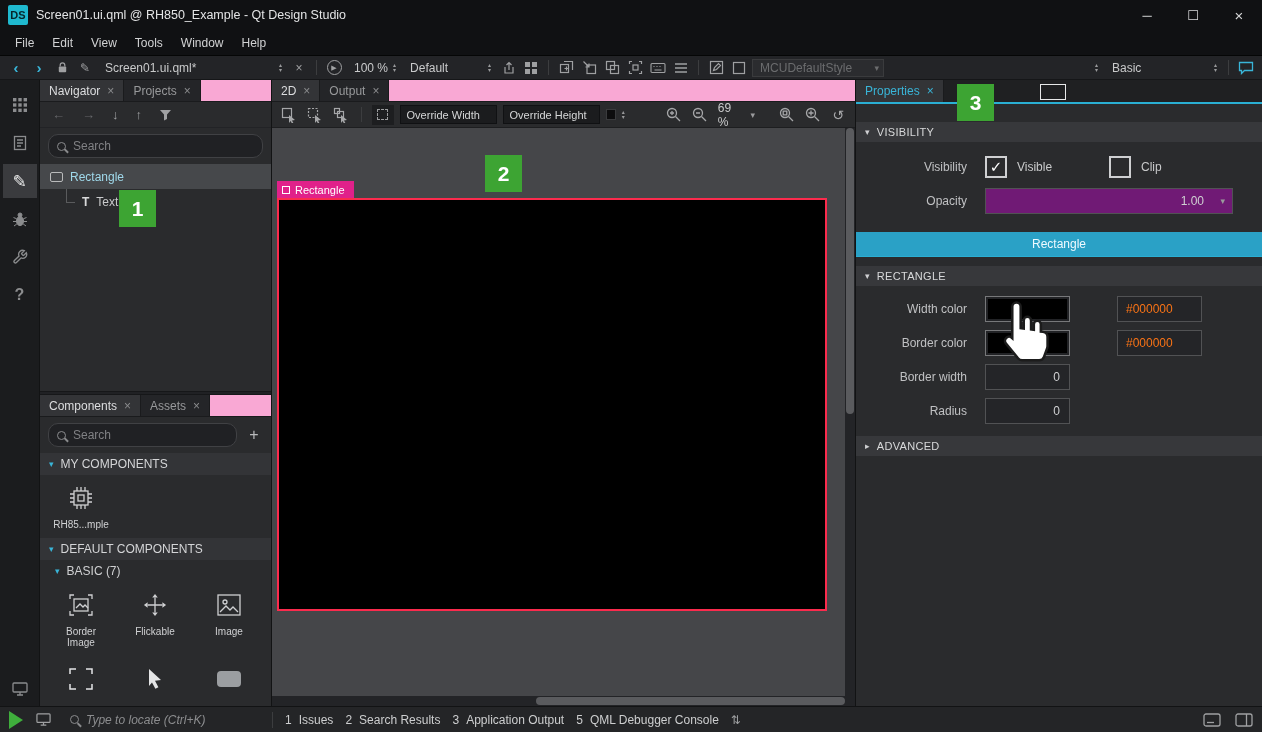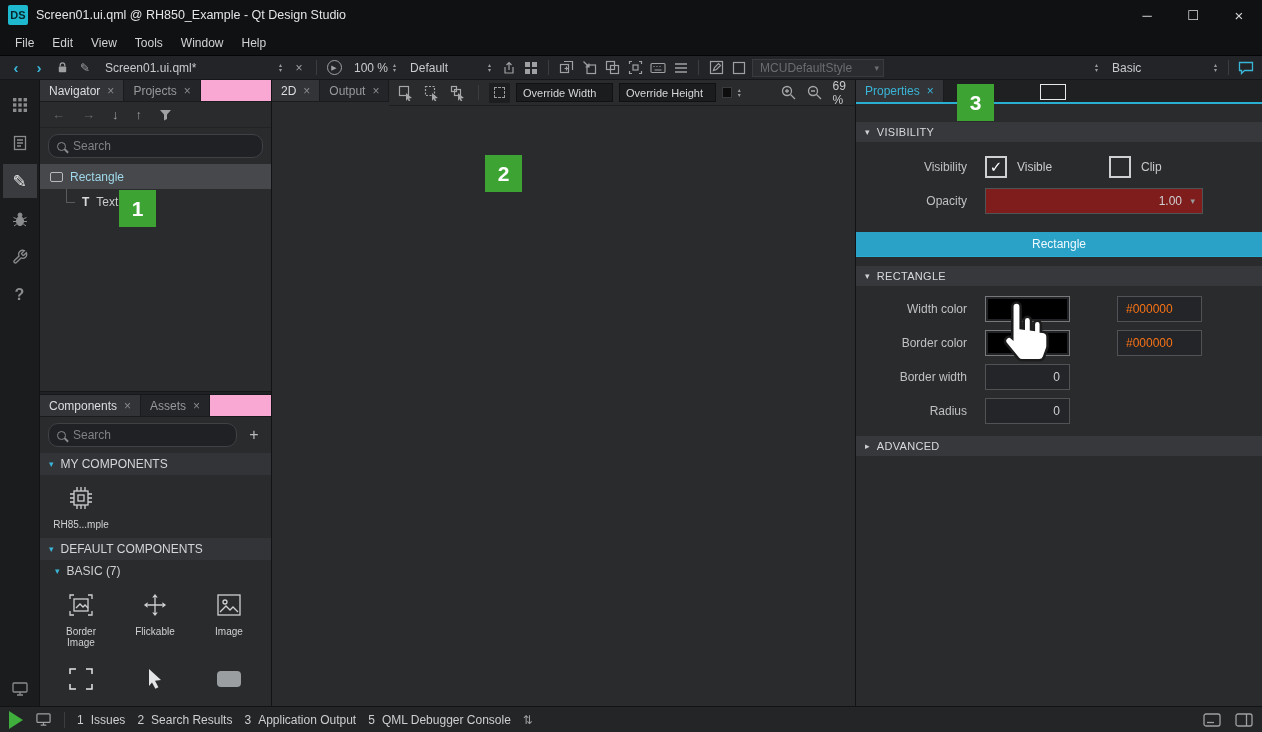--- a/index.html
+++ b/index.html
@@ -71,21 +71,21 @@
 
   .section-h{height:22px;background:#333437;display:flex;align-items:center;gap:7px;padding:0 9px;color:#d4d5d7}
   .section-h .tri{color:#39b5d8;font-size:9px}
   .subsection-h{height:22px;display:flex;align-items:center;gap:7px;padding:0 15px;color:#cfd0d2}
   .subsection-h .tri{color:#39b5d8;font-size:9px}
   .comp-grid{display:flex;gap:16px;padding:8px 12px;flex-wrap:wrap}
   .comp-item{width:58px;display:flex;flex-direction:column;align-items:center;gap:6px;color:#d0d1d3;font-size:10px;text-align:center}
   .cicon{height:30px;display:flex;align-items:center;justify-content:center}
 
   
-  .centercol{width:584px;display:flex;background:#2a2b2d;border-right:1px solid #121314}
+  .centercol{width:584px;display:flex;flex-direction:column;background:#2a2b2d;border-right:1px solid #121314}
   .c2d-toolbar{height:26px;display:flex;align-items:center;gap:6px;padding:0 7px;border-bottom:1px solid #1d1e20}
   .c2d-toolbar .tb-ico{color:#a6a7a9}
   .snap-btn{width:24px;height:20px;background:#1d1e20;display:flex;align-items:center;justify-content:center}
   .dash-sq{width:11px;height:11px;border:1px dashed #9a9b9d}
   .ovr-input{width:97px;height:19px;background:#1b1c1e;border:1px solid #101113;color:#d6d7d8;padding:0 6px;font-size:11px;outline:none}
   .ovr-input::placeholder{color:#d6d7d8}
   .mini-sq{width:11px;height:11px;background:#0d0d0e;border:1px solid #3a3b3d}
   .zoom-label{color:#c9cacb;padding:0 2px}
 
   .canvas{flex:1;position:relative;background:#454649;overflow:hidden}
@@ -102,21 +102,21 @@
   .rightcol{flex:1;display:flex;flex-direction:column;background:#2a2b2d}
   .prop-tabbar{height:24px;background:#1f2022;display:flex;align-items:stretch;border-bottom:2px solid #2aafd3;position:relative}
   .pin-box{position:absolute;left:184px;top:4px;width:26px;height:16px;border:1px solid #e8e9ea}
   .prop-body{flex:1;padding-top:18px;overflow:hidden}
   .ph{height:20px;background:#37383b;display:flex;align-items:center;gap:7px;padding:0 9px;color:#d8d9da;font-size:11px;letter-spacing:.3px}
   .ph .tri{color:#cfd0d2;font-size:9px}
   .prow{display:flex;align-items:center;min-height:34px}
   .plabel{width:129px;text-align:right;padding-right:18px;color:#c0c1c3;flex:none}
   .checkbox{width:22px;height:22px;border:2px solid #cfd0d2;display:flex;align-items:center;justify-content:center;color:#fff;font-size:15px;font-weight:bold;flex:none}
   .cb-label{margin-left:10px;color:#c9cacb}
-  .spinbox{width:218px;height:26px;background:#7f1d1d;border:1px solid #515254;display:flex;align-items:center;justify-content:flex-end;padding-right:20px;position:relative;color:#cfd0d2}
+  .spinbox{width:248px;height:26px;background:#701a75;border:1px solid #515254;display:flex;align-items:center;justify-content:flex-end;padding-right:28px;position:relative;color:#cfd0d2}
   .spinbox .dd{position:absolute;right:7px;font-size:9px;color:#9a9b9d}
   .subtabs{display:flex;height:25px;margin-top:14px;border-bottom:1px solid #2aafd3}
   .subtab{flex:1;display:flex;align-items:center;justify-content:center}
   .subtab.on{background:#2aa1c6;color:#eefaff}
   .subtab.off{background:#26272a;color:#39b5d8}
   .swatch{width:85px;height:26px;border:1px solid #77787a;background:#000;box-shadow:inset 0 0 0 2px #222326;flex:none}
   .hexfield{width:85px;height:26px;background:#242528;border:1px solid #515254;display:flex;align-items:center;padding-left:8px;margin-left:47px;color:#f97316}
   .smallspin{width:85px;height:26px;background:#242528;border:1px solid #515254;display:flex;align-items:center;justify-content:flex-end;padding-right:9px;color:#cfd0d2}
 
   
@@ -635,20 +635,24 @@
   </div>
 
   <div class="statusbar">
     <span class="run-tri"></span>
     <span>
       <svg width="17" height="15" viewBox="0 0 18 16" fill="none" stroke="#9fa0a2" stroke-width="1.3">
           <rect x="2" y="2" width="14" height="9" rx="1"></rect>
           <path d="M6 14h6M9 11v3"></path>
         </svg>
     </span>
+    <span class="locator">
+      <span class="mag"></span>
+      <input placeholder="Type to locate (Ctrl+K)" style="">
+    </span>
     <span class="sb-sep"></span>
     <span class="pane-btn">
       <span>1</span>
       <span>Issues</span>
     </span>
     <span class="pane-btn">
       <span>2</span>
       <span>Search Results</span>
     </span>
     <span class="pane-btn">

